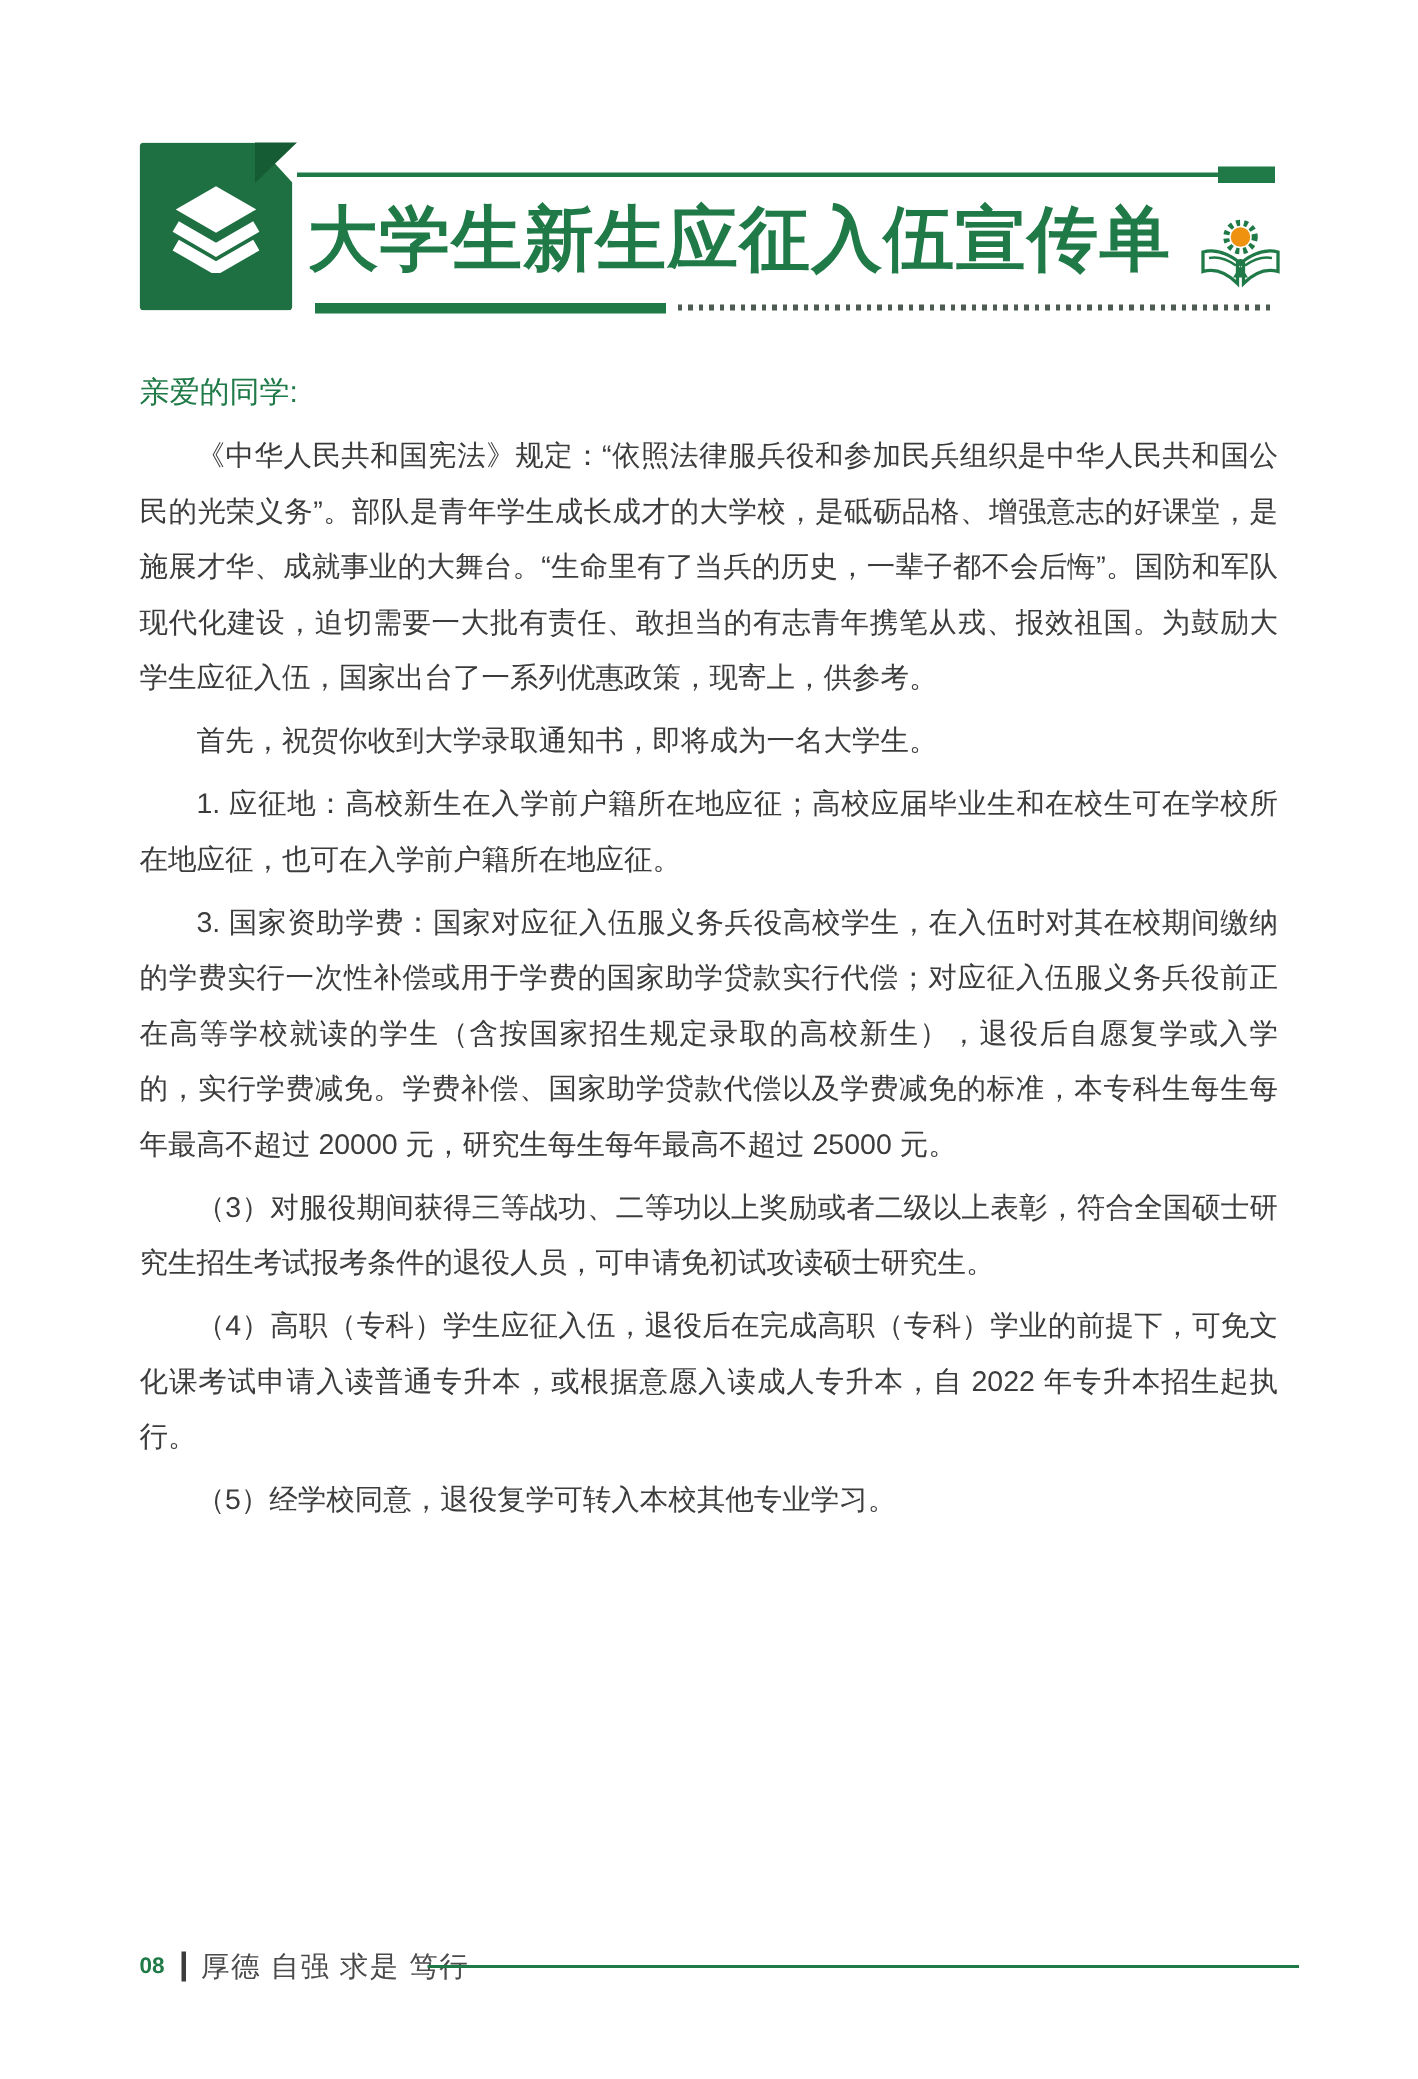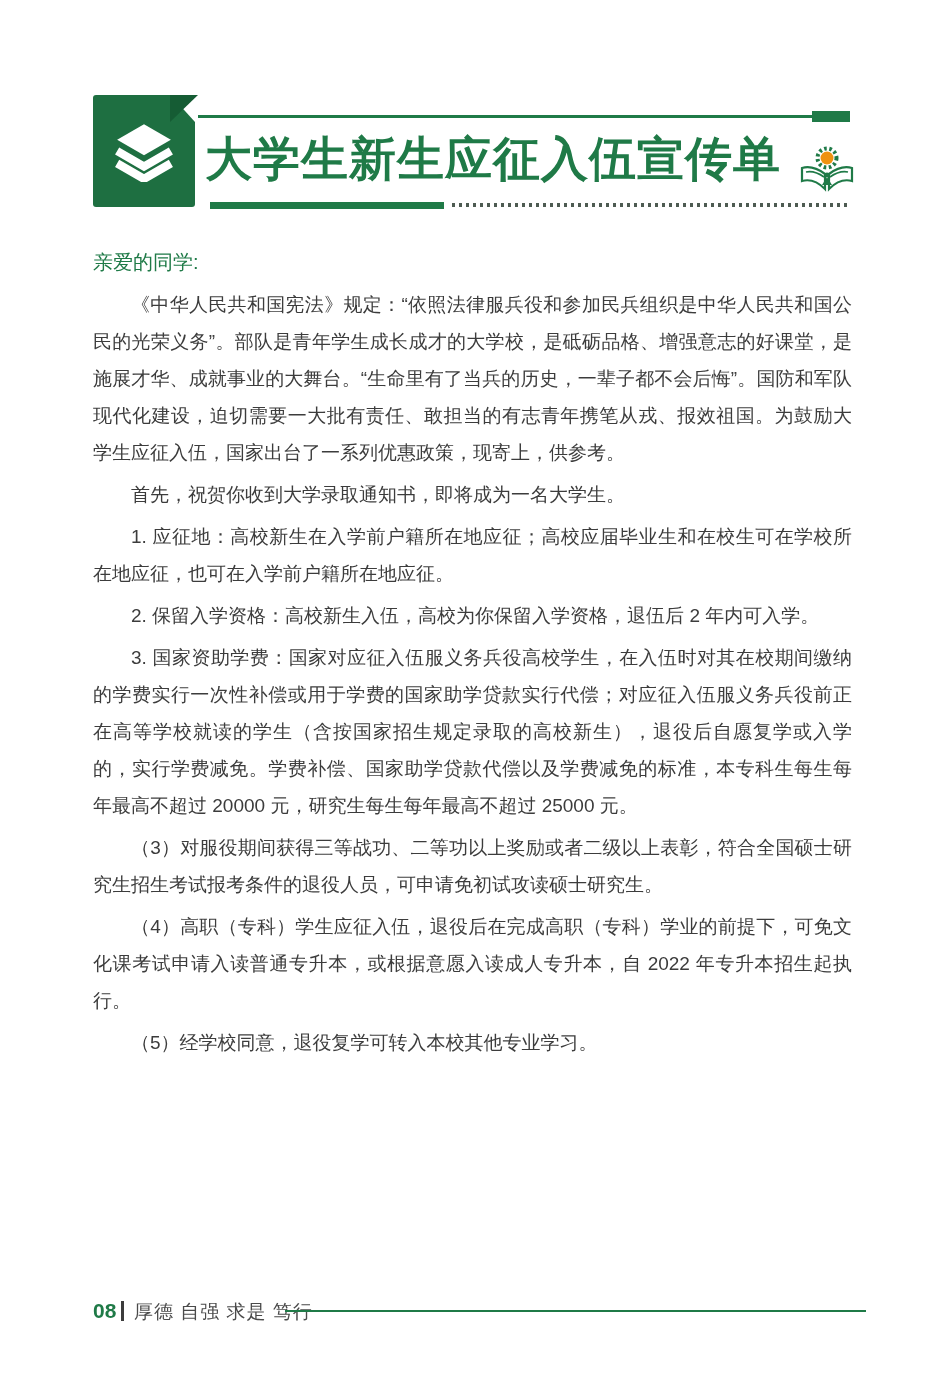--- a/index.html
+++ b/index.html
@@ -45,21 +45,21 @@
     position:absolute;left:93px;top:248px;width:759px;
     color:#3c3c3c;font-size:19px;line-height:37px;text-align:justify;
   }
   .greeting{
     margin:0 0 10px 0;color:#1f7a47;font-weight:normal;font-size:20px;line-height:28px;
   }
   .content p.para{margin:0 0 5px 0;text-indent:2em;}
   
   .footer{position:absolute;left:93px;top:1298px;width:759px;height:28px;}
   .page-num{
-    position:absolute;left:0;top:0;color:#1f7a47;font-weight:bold;font-size:21px;line-height:26px;
+    position:absolute;left:0;top:0;color:#1f7a47;font-weight:bold;font-size:15px;line-height:26px;
   }
   .footer-sep{
     position:absolute;left:28px;top:3px;width:3px;height:20px;background:#3c3c3c;
   }
   .footer-motto{
     position:absolute;left:41px;top:2px;color:#4a4a4a;font-size:19px;line-height:24px;letter-spacing:1px;
     white-space:nowrap;
   }
   .footer-rule{
     position:absolute;left:192px;top:12px;width:645px;height:2px;background:#1f7a47;
@@ -97,21 +97,20 @@
       <circle cx="27" cy="30" r="2.4" fill="#1f7a47"></circle>
       <path d="M27,32 L22,40 L32,40 Z" fill="#1f7a47"></path>
     </svg>
   </div>
 
   <div class="content">
     <p class="greeting">亲爱的同学:</p>
     <p class="para">《中华人民共和国宪法》规定：“依照法律服兵役和参加民兵组织是中华人民共和国公民的光荣义务”。部队是青年学生成长成才的大学校，是砥砺品格、增强意志的好课堂，是施展才华、成就事业的大舞台。“生命里有了当兵的历史，一辈子都不会后悔”。国防和军队现代化建设，迫切需要一大批有责任、敢担当的有志青年携笔从戎、报效祖国。为鼓励大学生应征入伍，国家出台了一系列优惠政策，现寄上，供参考。</p>
     <p class="para">首先，祝贺你收到大学录取通知书，即将成为一名大学生。</p>
     <p class="para">1. 应征地：高校新生在入学前户籍所在地应征；高校应届毕业生和在校生可在学校所在地应征，也可在入学前户籍所在地应征。</p>
-    <p class="para">2. 保留入学资格：高校新生入伍，高校为你保留入学资格，退伍后 2 年内可入学。</p>
     <p class="para">3. 国家资助学费：国家对应征入伍服义务兵役高校学生，在入伍时对其在校期间缴纳的学费实行一次性补偿或用于学费的国家助学贷款实行代偿；对应征入伍服义务兵役前正在高等学校就读的学生（含按国家招生规定录取的高校新生），退役后自愿复学或入学的，实行学费减免。学费补偿、国家助学贷款代偿以及学费减免的标准，本专科生每生每年最高不超过 20000 元，研究生每生每年最高不超过 25000 元。</p>
     <p class="para">（3）对服役期间获得三等战功、二等功以上奖励或者二级以上表彰，符合全国硕士研究生招生考试报考条件的退役人员，可申请免初试攻读硕士研究生。</p>
     <p class="para">（4）高职（专科）学生应征入伍，退役后在完成高职（专科）学业的前提下，可免文化课考试申请入读普通专升本，或根据意愿入读成人专升本，自 2022 年专升本招生起执行。</p>
     <p class="para">（5）经学校同意，退役复学可转入本校其他专业学习。</p>
   </div>
 
   <div class="footer">
     <span class="page-num">08</span>
     <span class="footer-sep"></span>
     <span class="footer-motto">厚德 自强 求是 笃行</span>

